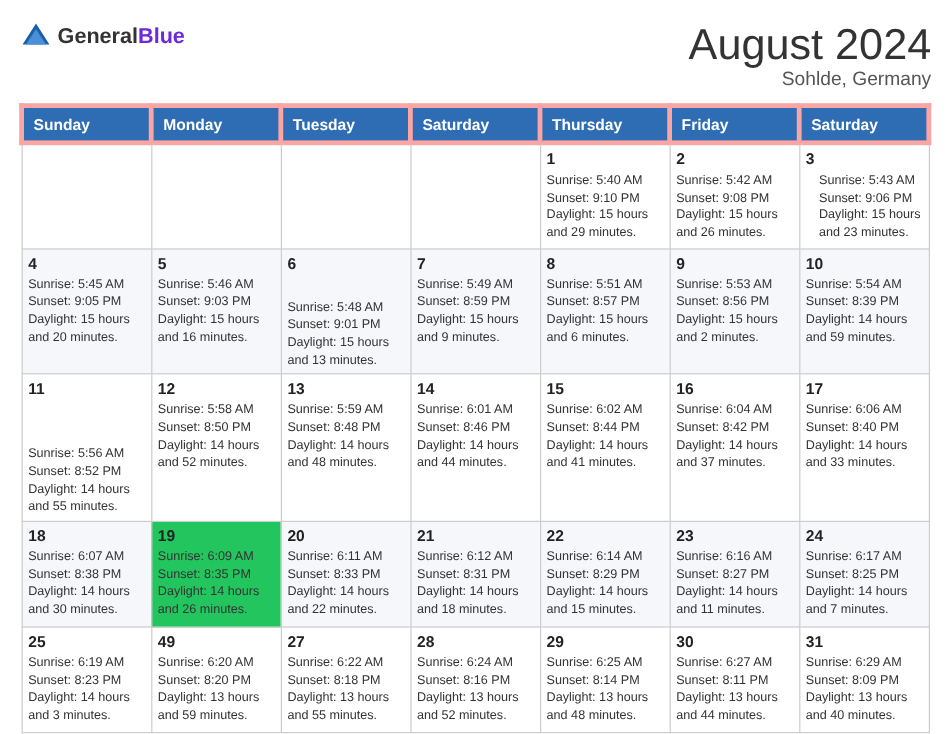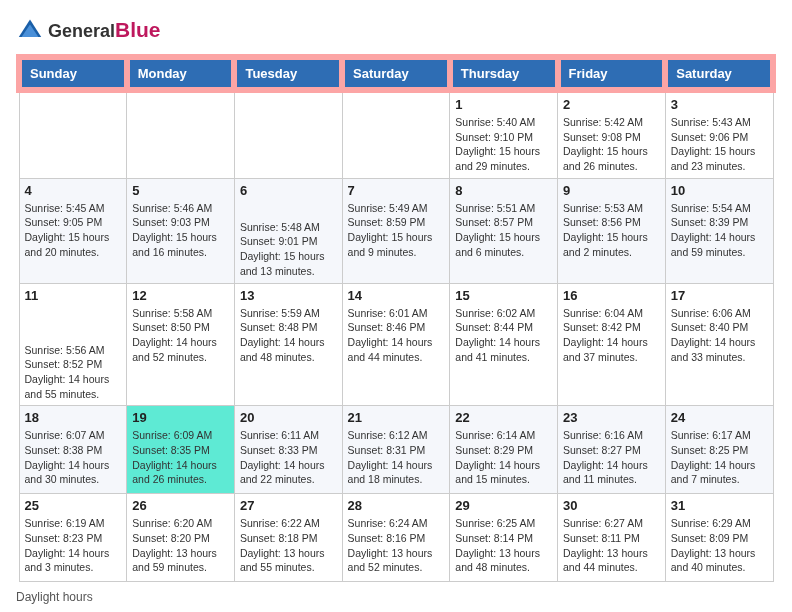--- a/index.html
+++ b/index.html
@@ -42,21 +42,21 @@
       border-collapse: collapse;
       font-size: 11px;
     }
     .calendar-table th {
       background-color: #2e6db4;
       color: #fff;
       padding: 6px 8px;
       text-align: left;
       font-size: 13px;
       font-weight: bold;
-      border: 6px solid #fca5a5;
+      border: 4px solid #fca5a5;
     }
     .calendar-table td {
       border: 1px solid #ccc;
       vertical-align: top;
       padding: 4px 5px;
       height: 88px;
       width: calc(100% / 7);
       background: #fff;
     }
     .calendar-table tr:nth-child(even) td {
@@ -87,24 +87,26 @@
 </head>
 <body>
 
 <div class="header">
   <div class="logo">
     <svg class="logo-icon" viewBox="0 0 40 40" xmlns="http://www.w3.org/2000/svg">
       <polygon points="20,5 36,30 4,30" fill="#1a5fa8"></polygon>
       <polygon points="20,12 32,30 8,30" fill="#4a90d9"></polygon>
     </svg>
     <div>
-      <span style="font-size:18px;font-weight:bold;color:#333;">General</span><span style="font-size:21px;font-weight:bold;color:#be185d;">Blue</span>
+      <span style="font-size:18px;font-weight:bold;color:#333;">General</span><span style="font-size:18px;font-weight:bold;color:#6d28d9;">Blue</span>
     </div>
   </div>
   <div class="title-block">
+    <div class="month-title">August 2024</div>
+    <div class="location-title">Sohlde, Germany</div>
   </div>
 </div>
 
 <table class="calendar-table">
   <thead>
     <tr>
     <th>Sunday</th>
         <th>Monday</th>
         <th>Tuesday</th>
         <th>Saturday</th>
@@ -128,21 +130,21 @@
         </td>
         <td>
           <span class="day-number">2</span>
           <div class="day-info" style="white-space: pre-line;">Sunrise: 5:42 AM
 Sunset: 9:08 PM
 Daylight: 15 hours
 and 26 minutes.</div>
         </td>
         <td>
           <span class="day-number">3</span>
-          <div class="day-info" style="white-space: pre-line;">Sunrise: 5:43 AM
+          <div class="day-info" style="white-space: pre-line; margin-left: 11px;">Sunrise: 5:43 AM
 Sunset: 9:06 PM
 Daylight: 15 hours
 and 23 minutes.</div>
         </td>
       </tr>
       <tr>
         <td style="background: rgb(245, 247, 251);">
           <span class="day-number">4</span>
           <div class="day-info" style="white-space: pre-line;">Sunrise: 5:45 AM
 Sunset: 9:05 PM
@@ -244,21 +246,21 @@
         </td>
       </tr>
       <tr>
         <td style="background: rgb(245, 247, 251);">
           <span class="day-number">18</span>
           <div class="day-info" style="white-space: pre-line;">Sunrise: 6:07 AM
 Sunset: 8:38 PM
 Daylight: 14 hours
 and 30 minutes.</div>
         </td>
-        <td style="background: #5eead4;">
+        <td style="background: #22c55e;">
           <span class="day-number">19</span>
           <div class="day-info" style="white-space: pre-line;">Sunrise: 6:09 AM
 Sunset: 8:35 PM
 Daylight: 14 hours
 and 26 minutes.</div>
         </td>
         <td style="background: rgb(245, 247, 251);">
           <span class="day-number">20</span>
           <div class="day-info" style="white-space: pre-line;">Sunrise: 6:11 AM
 Sunset: 8:33 PM
@@ -296,21 +298,21 @@
       </tr>
       <tr>
         <td>
           <span class="day-number">25</span>
           <div class="day-info" style="white-space: pre-line;">Sunrise: 6:19 AM
 Sunset: 8:23 PM
 Daylight: 14 hours
 and 3 minutes.</div>
         </td>
         <td>
-          <span class="day-number">26</span>
+          <span class="day-number">49</span>
           <div class="day-info" style="white-space: pre-line;">Sunrise: 6:20 AM
 Sunset: 8:20 PM
 Daylight: 13 hours
 and 59 minutes.</div>
         </td>
         <td>
           <span class="day-number">27</span>
           <div class="day-info" style="white-space: pre-line;">Sunrise: 6:22 AM
 Sunset: 8:18 PM
 Daylight: 13 hours

